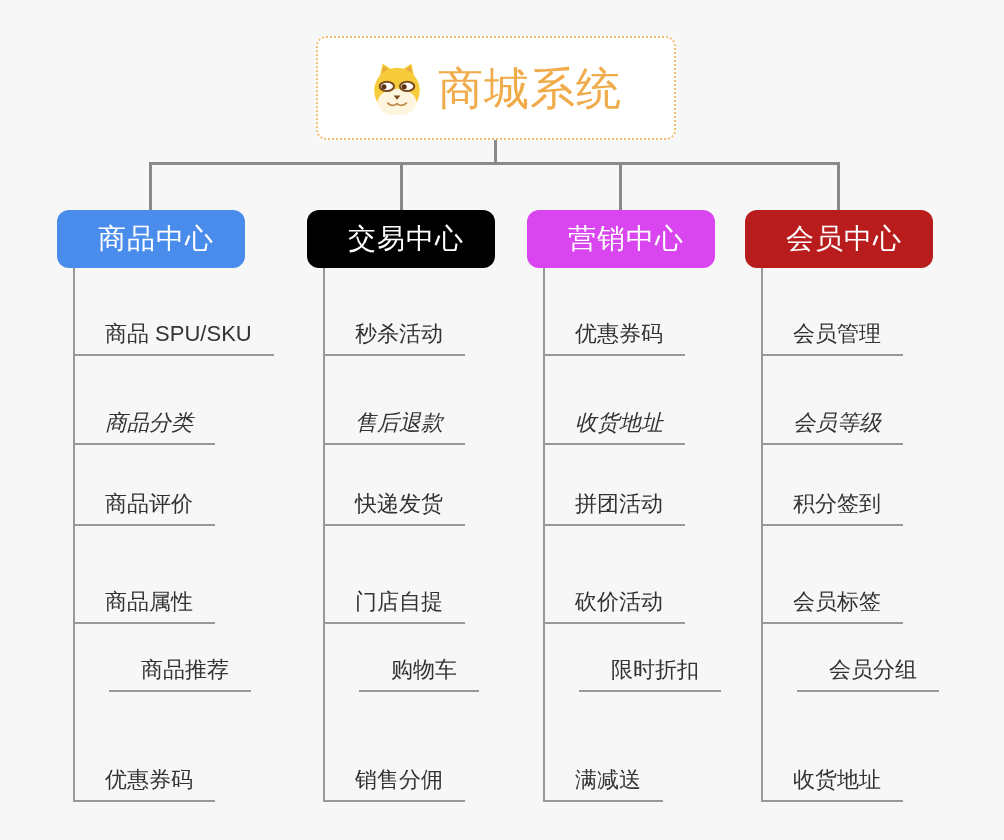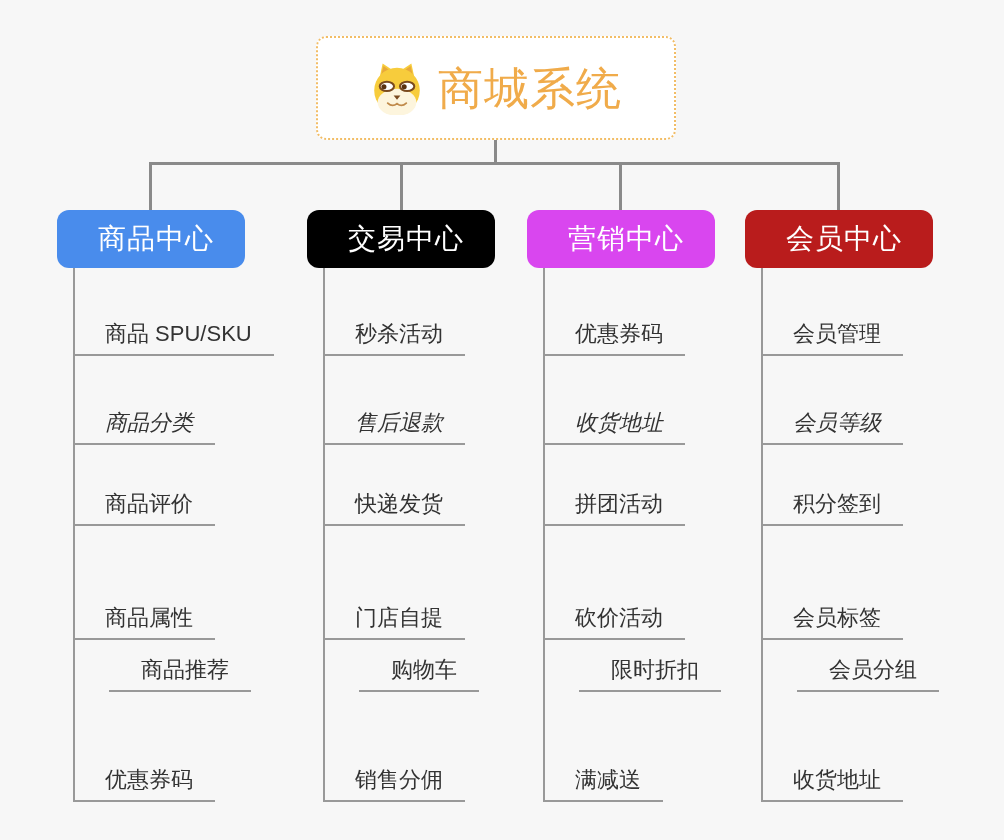--- a/index.html
+++ b/index.html
@@ -50,21 +50,21 @@
   .leaf{
     position:absolute;left:16px;
     padding:0 22px 6px 32px;
     border-bottom:2px solid #999999;
     font-size:22px;line-height:28px;color:#333333;
     white-space:nowrap;
   }
   .leaf-0{top:110px;}
   .leaf-1{top:199px;font-style:italic;}
   .leaf-2{top:280px;}
-  .leaf-3{top:378px;margin-top:16px;}
+  .leaf-3{top:378px;}
   .leaf-4{top:446px;margin-left:36px;}
   .leaf-5{top:556px;}
 </style>
 </head>
 <body>
 
 <div class="canvas">
 
   <div class="root-node">
     <span class="root-icon">

